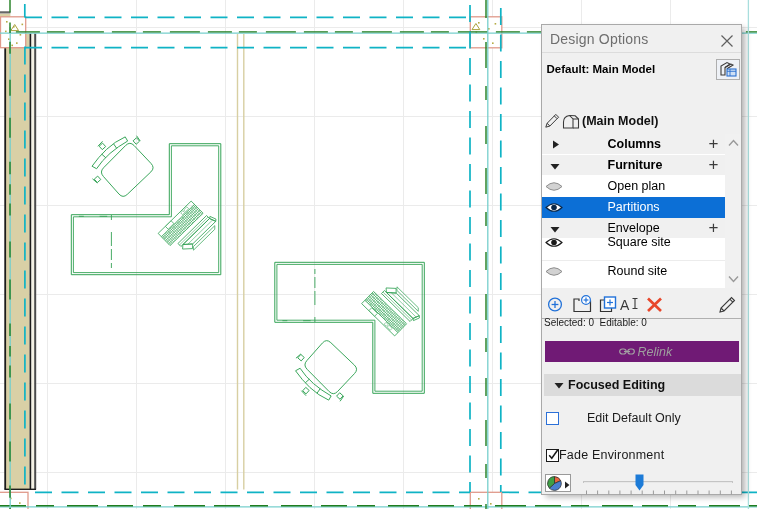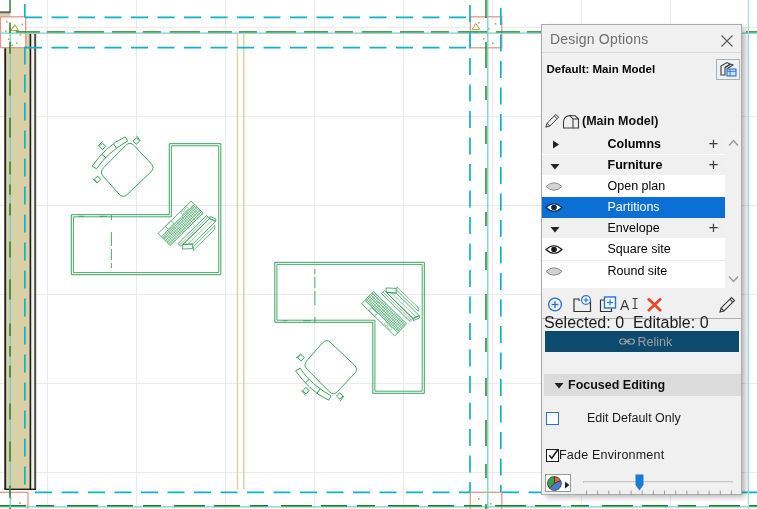--- a/index.html
+++ b/index.html
@@ -255,21 +255,21 @@
     </div>
 
     <div class="trow cat" style="top:84px;">
       <svg class="abs" style="left:8px;top:8px;" width="10" height="7">
           <path d="M 0.5 1 L 9.5 1 L 5 6.5 Z" fill="#222"></path>
         </svg>
       <div class="tlabel" style="font-weight:normal;">Envelope</div>
       <div class="plus">+</div>
     </div>
 
-    <div class="trow" style="top:105px;">
+    <div class="trow" style="top:98px;">
       <svg class="abs" style="left:2.5px;top:5px;" width="18" height="11" viewBox="0 0 18 11">
         <path d="M 1 5.5 Q 9 -2 17 5.5 Q 9 13 1 5.5 Z" fill="#fff" stroke="#1a1a1a" stroke-width="1.1"></path>
         <circle cx="9" cy="5.5" r="2.8" fill="#1a1a1a"></circle>
       </svg>
       <div class="tlabel">Square site</div>
     </div>
 
     <div class="trow" style="top:126px;border-top:1px solid #ececec;box-sizing:border-box;">
       <svg class="abs" style="left:2.5px;top:5px;" width="18" height="11" viewBox="0 0 18 11">
         <path d="M 1 5.5 Q 9 -2 17 5.5 Q 9 13 1 5.5 Z" fill="#d2d2d2" stroke="#8e8e8e" stroke-width="1"></path>
@@ -304,23 +304,23 @@
 
     <text x="74" y="14.5" font-family="Liberation Sans" font-size="14" fill="#3a3a3a">A</text>
     <path d="M 86.5 3.5 H 91.5 M 89 3.5 V 13.5 M 86.5 13.5 H 91.5" fill="none" stroke="#3a3a3a" stroke-width="1.1"></path>
 
     <path d="M 102 3.5 L 115 16 M 115 3.5 L 102 16" stroke="#e8472b" stroke-width="2.7" fill="none"></path>
 
     <path d="M 174 17 L 175 13 L 185.5 2.5 L 188.5 5.5 L 178 16 Z M 175 13 L 178 16 M 183.8 4.2 L 186.8 7.2" fill="none" stroke="#3a3a3a" stroke-width="1.1"></path>
   </svg>
   <div class="abs" style="left:0;top:293px;width:199px;height:1px;background:#b0b0b0;"></div>
 
-  <div class="abs" style="left:2px;top:290px;font-size:16px;color:#1a1a1a;line-height:15px;white-space:nowrap;">Selected: 0&nbsp; Editable: 0</div>
-
-  <div class="abs" style="left:2.5px;top:306px;width:194px;height:20.5px;background:#0c4a6e;">
+  <div class="abs" style="left:2px;top:290px;font-size:10px;color:#1a1a1a;line-height:15px;white-space:nowrap;">Selected: 0&nbsp; Editable: 0</div>
+
+  <div class="abs" style="left:2.5px;top:316px;width:194px;height:20.5px;background:#701a75;font-style:italic;">
     <svg class="abs" style="left:74.5px;top:6px;" width="16" height="9" viewBox="0 0 16 9">
       <rect x="0.7" y="2" width="6.5" height="5" rx="2.5" fill="none" stroke="#a3a3a3" stroke-width="1.2"></rect>
       <rect x="8.8" y="2" width="6.5" height="5" rx="2.5" fill="none" stroke="#a3a3a3" stroke-width="1.2"></rect>
       <line x1="5" y1="4.5" x2="11" y2="4.5" stroke="#a3a3a3" stroke-width="1.2"></line>
     </svg>
     <div class="abs" style="left:93px;top:3.5px;font-size:12.5px;color:#9e9e9e;">Relink</div>
   </div>
 
   <div class="abs" style="left:1.5px;top:349px;width:197px;height:22px;background:#dbdbdb;">
     <svg class="abs" style="left:10px;top:8px;" width="10" height="7">

